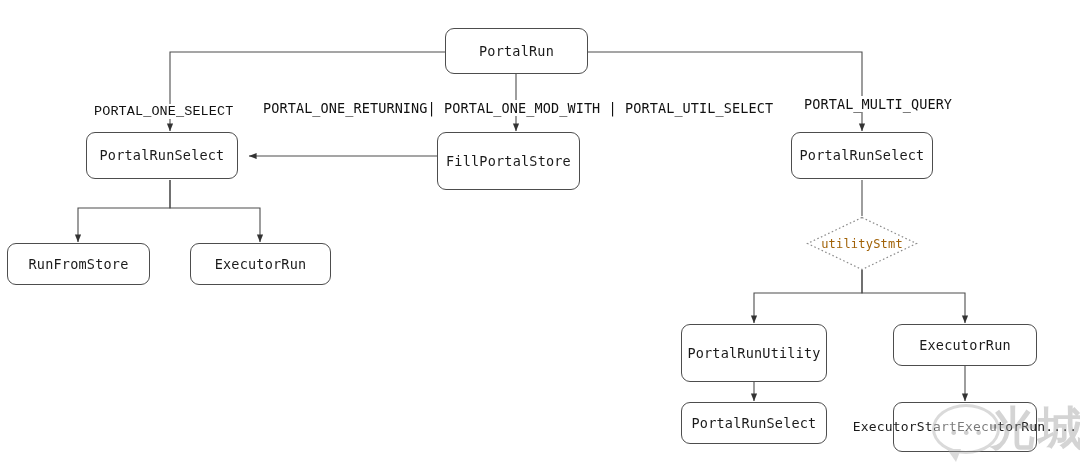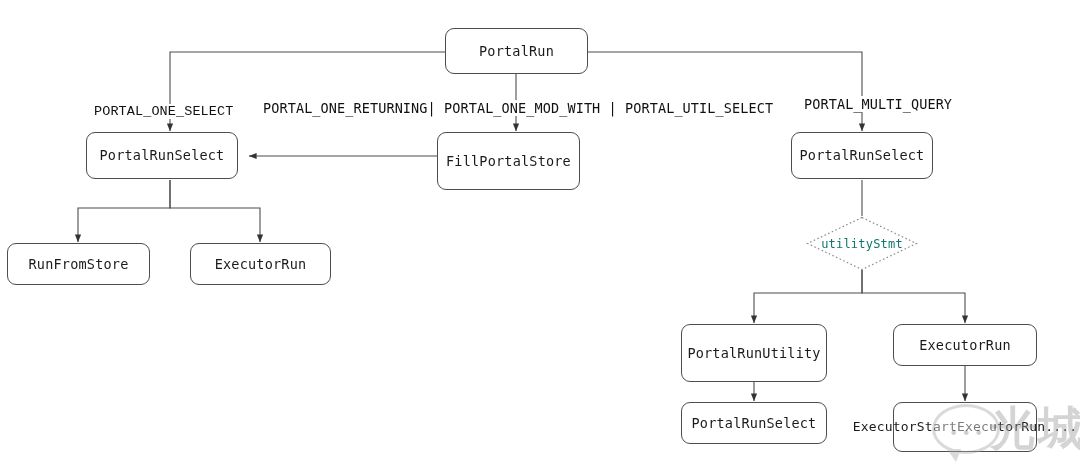--- a/index.html
+++ b/index.html
@@ -41,21 +41,21 @@
   .diamond-wrap {
     position: absolute;
     z-index: 3;
     display: flex;
     align-items: center;
     justify-content: center;
   }
   .diamond-label {
     position: relative;
     z-index: 2;
-    color: #0f766e;
+    color: #a16207;
     font-size: 12px;
     letter-spacing: 0.2px;
     white-space: pre;
   }
   .edge-label {
     position: absolute;
     color: #111111;
     font-size: 13.5px;
     letter-spacing: 0.1px;
     white-space: pre;

